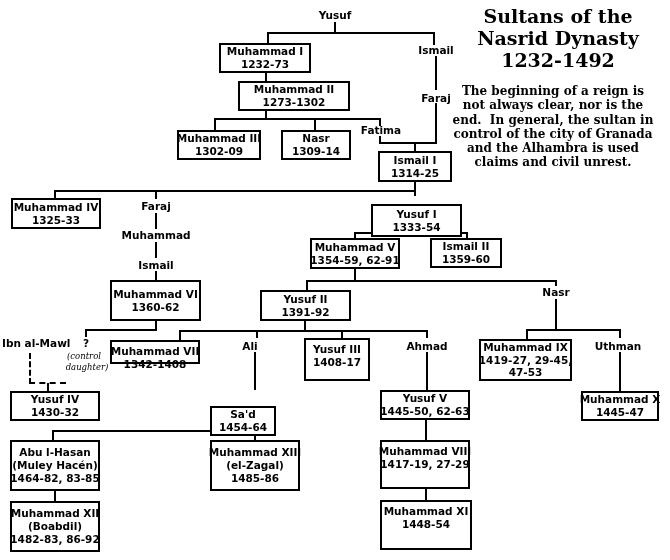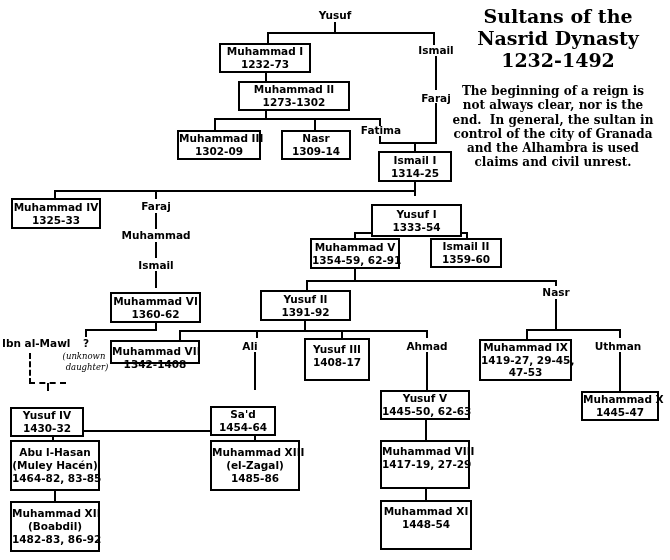--- a/index.html
+++ b/index.html
@@ -1,20 +1,20 @@
 <!DOCTYPE html>
 <html><head>
 <meta charset="utf-8">
 <style>
   html,body{margin:0;padding:0;background:#fff;}
   #stage{position:relative;width:670px;height:560px;background:#fff;overflow:hidden;
          font-family:"DejaVu Sans",sans-serif;color:#000;}
   .l{position:absolute;background:#000;}
   .b{position:absolute;border:2px solid #000;background:#fff;box-sizing:border-box;
-     display:flex;flex-direction:column;justify-content:center;
+     display:flex;flex-direction:column;align-items:center;justify-content:center;
      font:bold 10.5px/13px "DejaVu Sans",sans-serif;text-align:center;white-space:nowrap;}
   .b.top{justify-content:flex-start;padding-top:3px;}
   .t{position:absolute;font:bold 10.5px/12px "DejaVu Sans",sans-serif;text-align:center;white-space:nowrap;}
   .t.left{text-align:left;}
   .it{position:absolute;font:italic 8.5px/11px "DejaVu Serif",serif;text-align:center;white-space:nowrap;}
   .dashv{position:absolute;border-left:2px dashed #000;}
   .dashh{position:absolute;border-top:2px dashed #000;}
   #title{position:absolute;left:450px;top:5px;width:216px;text-align:center;
          font:bold 19px/22px "DejaVu Serif",serif;}
   #desc{position:absolute;left:438px;top:84px;width:230px;text-align:center;
@@ -105,21 +105,21 @@
   <div class="t" style="left:351px;top:124px;width:60px">Fatima</div>
   <div class="t" style="left:126px;top:200px;width:60px">Faraj</div>
   <div class="t" style="left:116px;top:229px;width:80px">Muhammad</div>
   <div class="t" style="left:126px;top:259px;width:60px">Ismail</div>
   <div class="t" style="left:526px;top:286px;width:60px">Nasr</div>
   <div class="t" style="left:220px;top:340px;width:60px">Ali</div>
   <div class="t" style="left:397px;top:340px;width:60px">Ahmad</div>
   <div class="t" style="left:588px;top:340px;width:60px">Uthman</div>
   <div class="t left" style="left:2px;top:337px;width:80px">Ibn al-Mawl</div>
   <div class="t" style="left:76px;top:337px;width:20px">?</div>
-  <div class="it" style="left:54px;top:351px;width:60px">(unknown</div>
+  <div class="it" style="left:54px;top:351px;width:60px">(control</div>
   <div class="it" style="left:57px;top:362px;width:60px">daughter)</div>
 
   <div class="b" style="left:219px;top:43px;width:92px;height:30px">
     <div>Muhammad I</div>
     <div>1232-73</div>
   </div>
   <div class="b" style="left:238px;top:81px;width:112px;height:30px">
     <div>Muhammad II</div>
     <div>1273-1302</div>
   </div>
@@ -144,42 +144,42 @@
     <div>1333-54</div>
   </div>
   <div class="b" style="left:310px;top:238px;width:90px;height:31px">
     <div>Muhammad V</div>
     <div>1354-59, 62-91</div>
   </div>
   <div class="b" style="left:430px;top:238px;width:72px;height:30px">
     <div>Ismail II</div>
     <div>1359-60</div>
   </div>
-  <div class="b" style="left:110px;top:292px;width:91px;height:31px">
+  <div class="b" style="left:110px;top:280px;width:91px;height:41px">
     <div>Muhammad VI</div>
     <div>1360-62</div>
   </div>
   <div class="b" style="left:260px;top:290px;width:91px;height:31px">
     <div>Yusuf II</div>
     <div>1391-92</div>
   </div>
   <div class="b top" style="left:110px;top:340px;width:90px;height:24px">
     <div>Muhammad VII</div>
     <div>1342-1408</div>
   </div>
   <div class="b top" style="left:304px;top:338px;width:66px;height:43px">
     <div>Yusuf III</div>
     <div>1408-17</div>
   </div>
   <div class="b" style="left:479px;top:339px;width:93px;height:42px;line-height:12.5px">
     <div>Muhammad IX</div>
     <div>1419-27, 29-45,</div>
     <div>47-53</div>
   </div>
-  <div class="b" style="left:10px;top:407px;width:74px;height:30px">
+  <div class="b" style="left:10px;top:391px;width:90px;height:30px">
     <div>Yusuf IV</div>
     <div>1430-32</div>
   </div>
   <div class="b" style="left:581px;top:391px;width:78px;height:30px">
     <div>Muhammad X</div>
     <div>1445-47</div>
   </div>
   <div class="b" style="left:380px;top:390px;width:90px;height:30px">
     <div>Yusuf V</div>
     <div>1445-50, 62-63</div>

